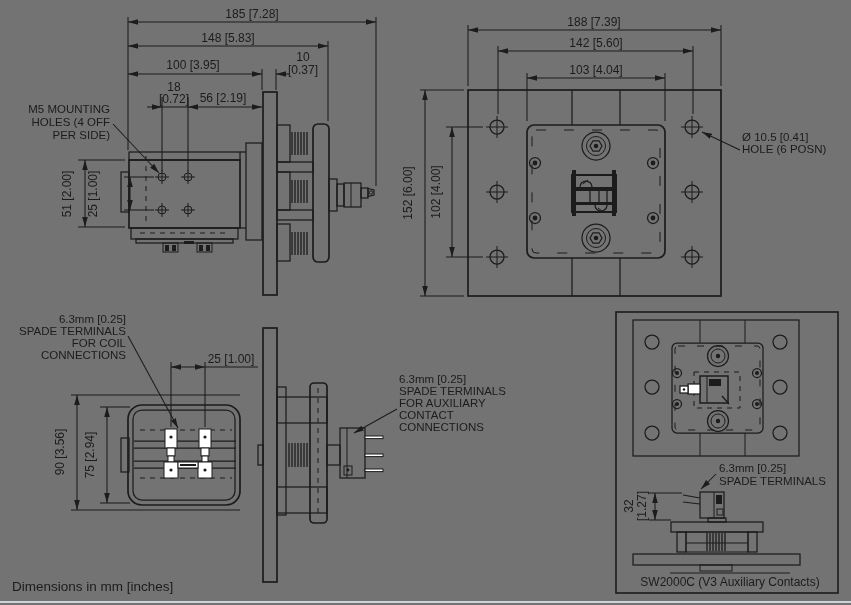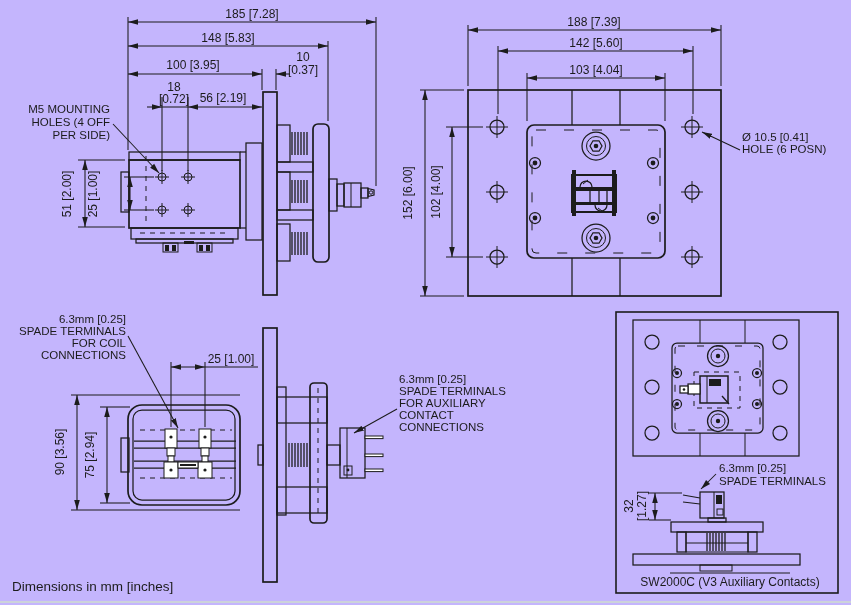--- a/index.html
+++ b/index.html
@@ -1,16 +1,16 @@
 <!DOCTYPE html>
 <html><head>
 <meta charset="utf-8">
 <style>
   html,body { margin:0; padding:0; background:#ffffff; }
-  .stage { position:relative; width:851px; height:605px; background:#c4b5fd; overflow:hidden; }
+  .stage { position:relative; width:851px; height:605px; background:#737373; overflow:hidden; }
   svg text { font-family:"Liberation Sans","DejaVu Sans",sans-serif; fill:#1c1c1c; }
   .t12 { font-size:12px; }
   .t11 { font-size:11.5px; }
   .t13 { font-size:13.5px; }
   .tc  { text-anchor:middle; }
   .te  { text-anchor:end; }
   .obj  { stroke:#1c1c1c; stroke-width:1.7; fill:none; }
   .obj2 { stroke:#1c1c1c; stroke-width:1.25; fill:none; }
   .thin { stroke:#1c1c1c; stroke-width:1; fill:none; }
   .dim  { stroke:#1c1c1c; stroke-width:1.05; fill:none; }

